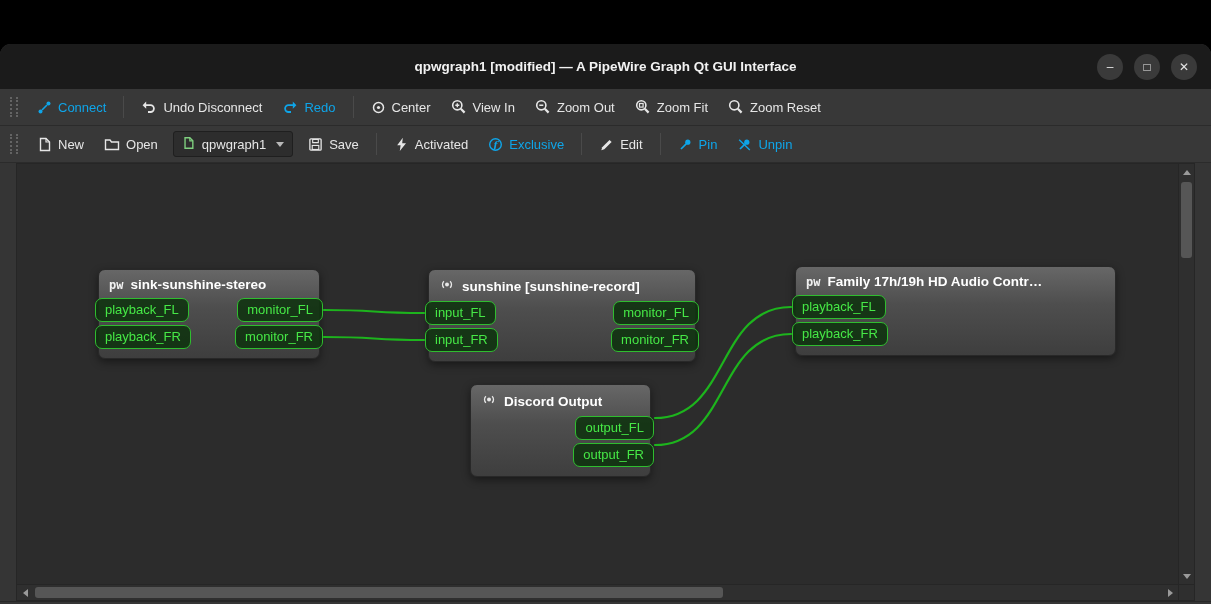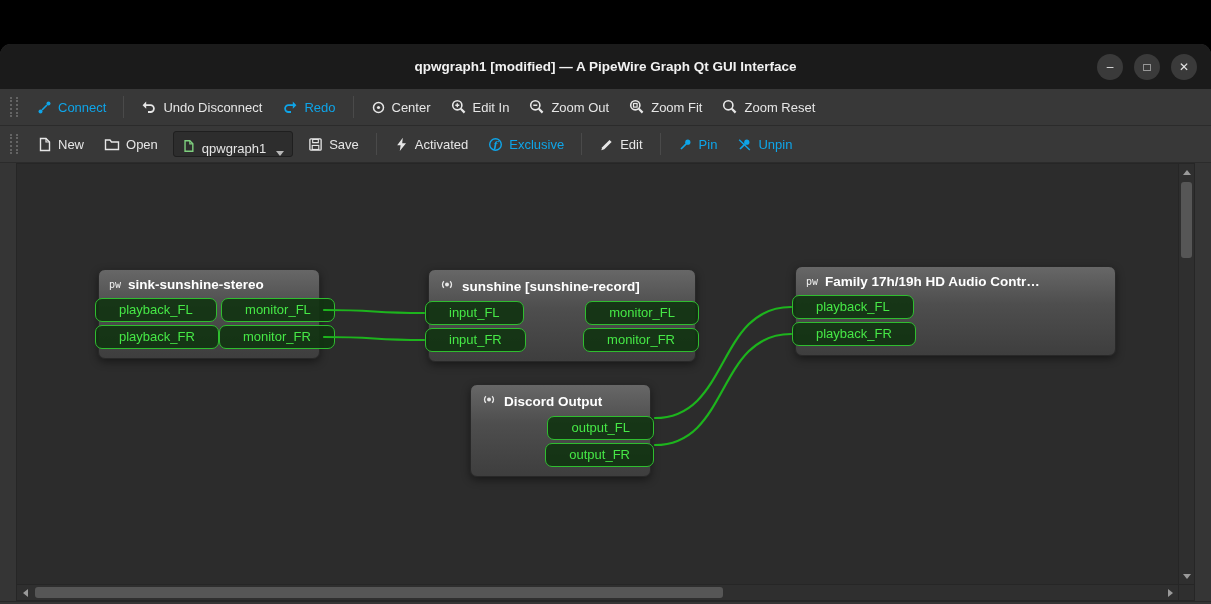--- a/index.html
+++ b/index.html
@@ -28,45 +28,45 @@
   
   .toolbar { flex: 0 0 37px; background: #383838; border-bottom: 1px solid #2b2b2b;
              display: flex; align-items: center; padding: 0 6px; gap: 2px; }
   .grip { width: 8px; height: 20px; margin: 0 8px 0 4px;
           border-left: 2px dotted #646464; border-right: 2px dotted #646464; }
   .tb-item { display: flex; align-items: center; gap: 6px; padding: 0 9px; height: 29px;
              color: #e6e6e6; border-radius: 3px; white-space: nowrap; }
   .tb-item.disabled { color: #0ea5e9; }
   .tb-item svg { display: block; }
   .tb-sep { width: 1px; height: 22px; background: #4a4a4a; margin: 0 6px; }
-  .combo { display: flex; align-items: flex-end; gap: 7px; background: #2d2d2d;
+  .combo { display: flex; align-items: center; gap: 7px; background: #2d2d2d;
            border: 1px solid #1f1f1f; border-radius: 3px; height: 26px; padding: 0 8px;
            color: #e6e6e6; margin: 0 4px; }
   .combo-arrow { width: 0; height: 0; border-left: 4px solid transparent;
                  border-right: 4px solid transparent; border-top: 5px solid #b8b8b8;
                  margin-left: 3px; }
 
   
   .main { flex: 1; display: grid; grid-template-columns: 1fr 16px; grid-template-rows: 1fr 16px;
           margin: 0 16px; border: 1px solid #262626; }
   .canvas { position: relative; overflow: hidden; background: #2c2c2c; }
 
   .node { position: absolute; border-radius: 7px;
           background: linear-gradient(180deg, #676767 0%, #4e4e4e 42%, #3e3e3e 100%);
           border: 1px solid #282828; box-shadow: 0 3px 9px rgba(0,0,0,.45); }
   .node-header { display: flex; align-items: center; gap: 7px; padding: 7px 10px 4px;
                  color: #ffffff; font-weight: bold; font-size: 13.5px; white-space: nowrap; }
-  .pw-logo { font-family: "DejaVu Sans Mono", monospace; font-weight: normal; font-size: 10px;
+  .pw-logo { font-family: "DejaVu Sans Mono", monospace; font-weight: bold; font-size: 12px;
              color: #f0f0f0; line-height: 1; }
   .node-body { display: flex; justify-content: space-between; padding: 2px 0 9px; }
   .node-body.only-out { justify-content: flex-end; }
   .col { display: flex; flex-direction: column; gap: 3px; }
   .col.in  { align-items: flex-start; margin-left: -4px; }
   .col.out { align-items: flex-end;  margin-right: -4px; }
-  .port { font-size: 13px; line-height: 1; padding: 4px 23px 5px; border-radius: 7px;
+  .port { font-size: 13px; line-height: 1; padding: 4px 9px 5px; border-radius: 7px;
           border: 1.5px solid #2fbd2f; color: #46e846; background: rgba(17,51,17,0.9);
           white-space: nowrap; }
 
   .wires { position: absolute; left: 0; top: 0; width: 100%; height: 100%;
            pointer-events: none; }
   .wires path { fill: none; stroke-width: 2.2; stroke-linecap: round; pointer-events: stroke; }
 
   
   .vscroll { background: #2f2f2f; border-left: 1px solid #262626; position: relative; }
   .hscroll { background: #2f2f2f; border-top: 1px solid #262626; position: relative; }
@@ -169,21 +169,21 @@
       <span>Center</span>
     </div>
     <div class="tb-item">
       <span>
           <svg width="16" height="16" viewBox="0 0 16 16">
             <circle cx="6.3" cy="6.3" r="4.6" fill="none" stroke="currentColor" stroke-width="1.6"></circle>
             <line x1="9.8" y1="9.8" x2="13.6" y2="13.6" stroke="currentColor" stroke-width="2.2"></line>
             <path d="M6.3 4.3 V8.3 M4.3 6.3 H8.3" stroke="currentColor" stroke-width="1.4" fill="none"></path>
           </svg>
         </span>
-      <span>Edit In</span>
+      <span>View In</span>
     </div>
     <div class="tb-item">
       <span>
           <svg width="16" height="16" viewBox="0 0 16 16">
             <circle cx="6.3" cy="6.3" r="4.6" fill="none" stroke="currentColor" stroke-width="1.6"></circle>
             <line x1="9.8" y1="9.8" x2="13.6" y2="13.6" stroke="currentColor" stroke-width="2.2"></line>
             <path d="M4.3 6.3 H8.3" stroke="currentColor" stroke-width="1.4" fill="none"></path>
           </svg>
         </span>
       <span>Zoom Out</span>

